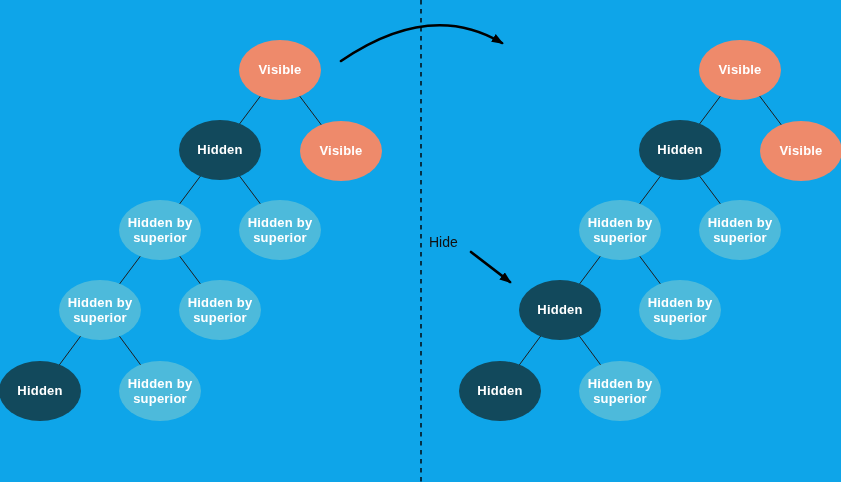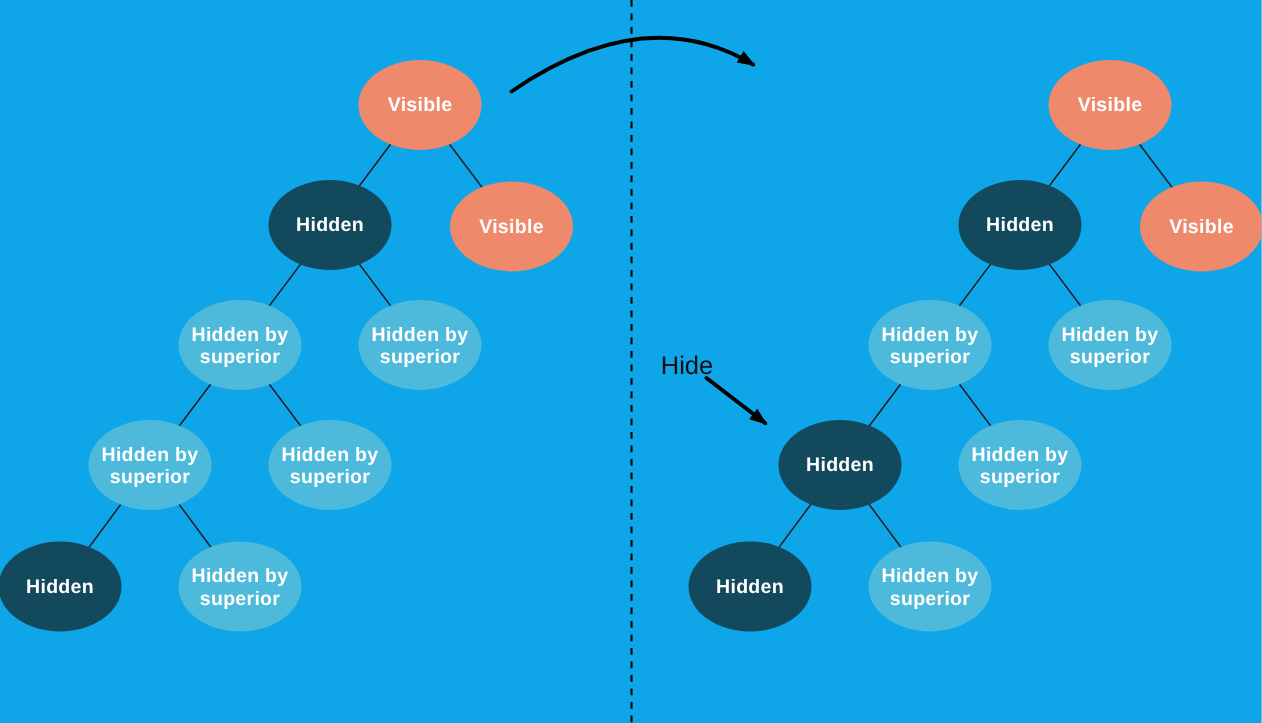--- a/index.html
+++ b/index.html
@@ -38,22 +38,21 @@
     line-height: 1.18;
     letter-spacing: 0.2px;
     padding: 0 7px;
     box-sizing: border-box;
   }
   .hide-label {
     position: absolute;
     left: 429px;
     top: 234px;
     width: 58px;
-    text-align: center;
-    font-size: 17px;
+    font-size: 14px;
     font-weight: 500;
     color: #111111;
   }
 </style>
 </head>
 <body>
 
 <div class="canvas">
 
   <svg id="overlay-svg">

